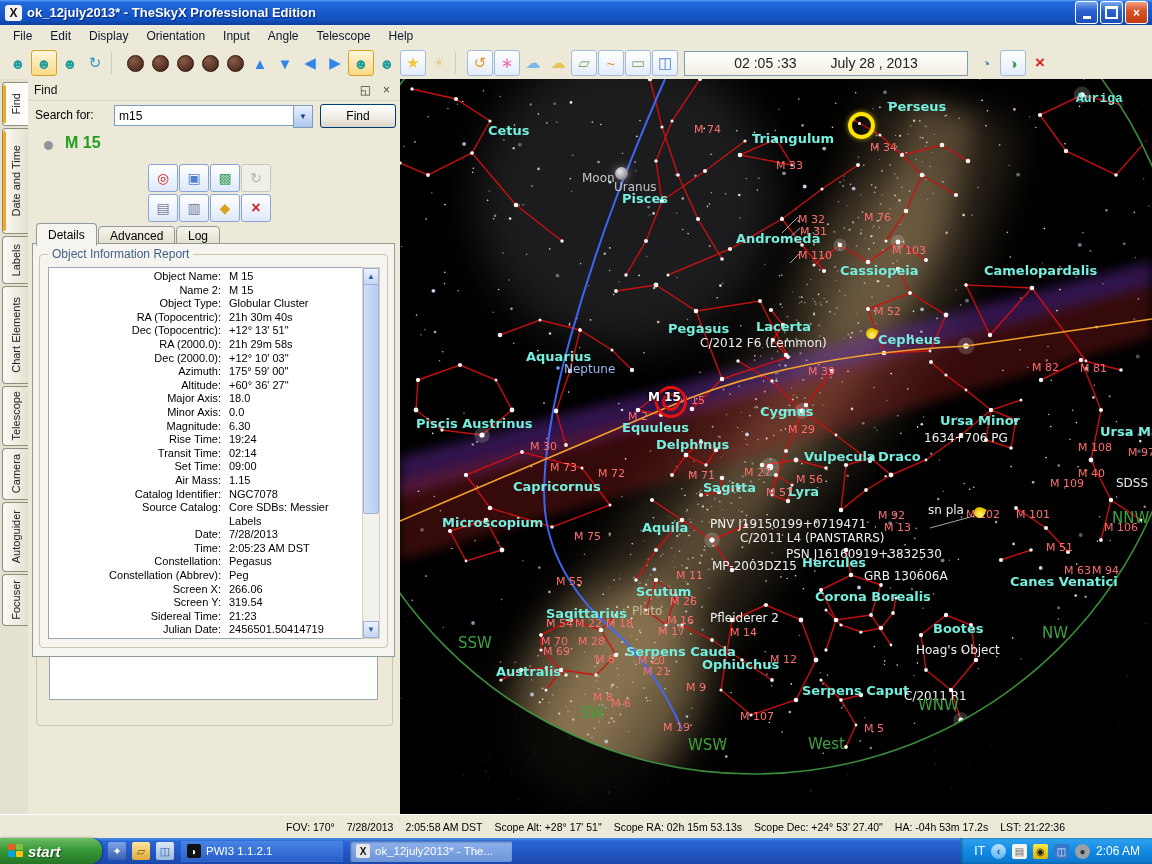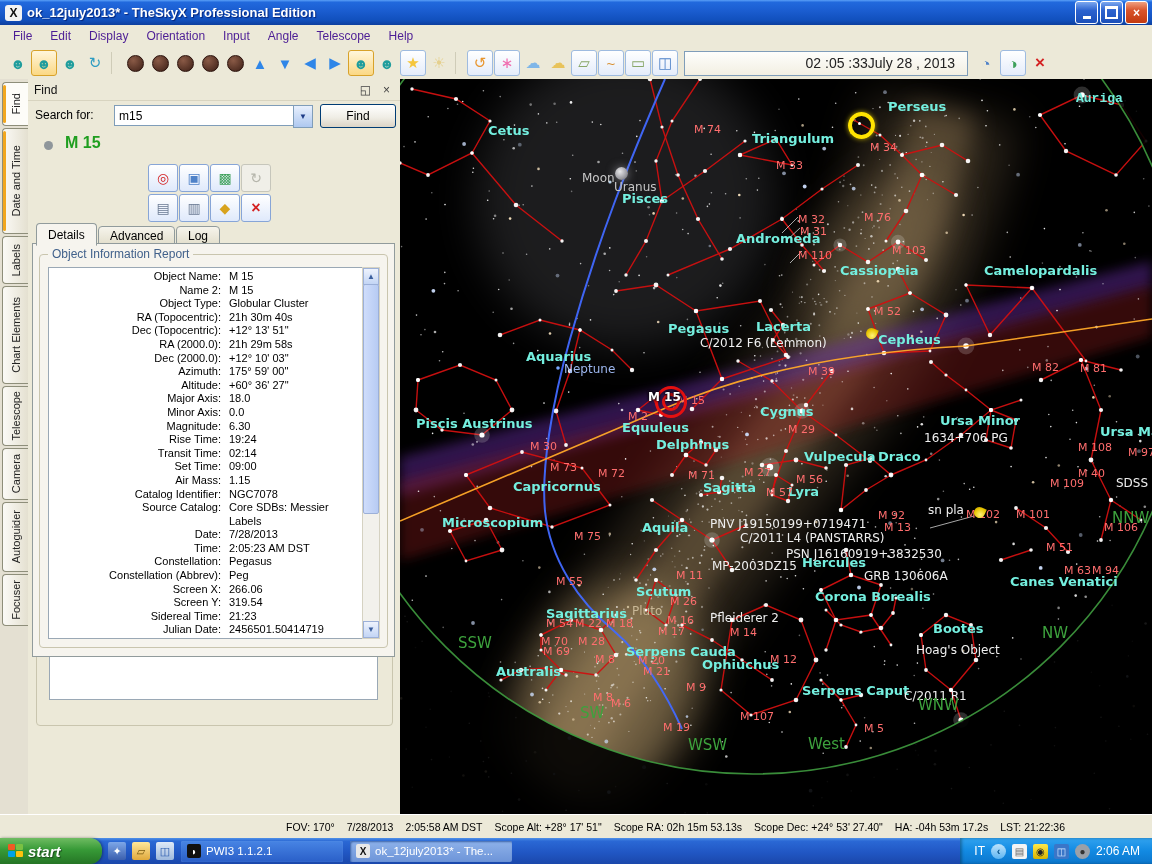--- a/index.html
+++ b/index.html
@@ -14,33 +14,33 @@
   #winbtns{margin-left:auto;display:flex;gap:2px;padding-right:4px;}
   .wbtn{width:21px;height:21px;border-radius:3px;border:1px solid #fff;
     background:linear-gradient(#7ba7ef,#2c63cf 40%,#1b4fb8);display:flex;align-items:center;justify-content:center;
     color:#fff;font-size:12px;font-weight:bold;text-shadow:none;}
   .wbtn.close{background:linear-gradient(#f0a080,#d9542b 40%,#c23a10);}
   .wmin-glyph{width:8px;height:3px;background:#fff;margin-top:9px;}
   .wmax-glyph{width:9px;height:8px;border:2px solid #fff;border-top-width:3px;}
   
   #menubar{position:absolute;left:0;top:25px;right:0;height:22px;background:#ece9d8;display:flex;
     align-items:center;padding-left:4px;border-bottom:1px solid #e0dcc8;}
-  .menu-item{padding:3px 9px;color:#4c1d95;}
+  .menu-item{padding:3px 9px;color:#0f172a;}
   
   #toolbar{position:absolute;left:0;top:47px;right:0;height:32px;background:#ece9d8;display:flex;
     align-items:center;padding-left:6px;gap:1px;border-bottom:2px solid #b9e0f7;}
   .tb{width:24px;height:24px;display:flex;align-items:center;justify-content:center;font-size:15px;flex:none;}
   .tb.box{border:1px solid #9ebbe0;border-radius:3px;background:linear-gradient(#ffffff,#e4ecfa);}
   .tb.on{border:1px solid #d8a22a;border-radius:3px;background:linear-gradient(#fff6dc,#fbd884);}
   .tbsep{width:7px;height:22px;flex:none;border-left:1px solid #cfccb8;margin:0 3px;}
   .orb{width:15px;height:15px;border-radius:50%;background:radial-gradient(circle at 35% 30%,#8a5a46,#3c1f16);
     border:1px solid #2a120c;}
   #timebox{width:258px;height:23px;border:1px solid #7f9db9;background:linear-gradient(#fefefc,#f2efe2);
-    display:flex;align-items:center;justify-content:flex-end;padding:0 12px;font-size:14px;color:#222;
-    margin:0 5px;flex:none;}
+    display:flex;align-items:center;justify-content:center;padding:0 12px;font-size:14px;color:#222;
+    margin:0 5px;flex:none;gap:34px;}
   
   #tabstrip{position:absolute;left:0;top:79px;width:28px;bottom:49px;background:#e4e0d2;}
   .vtab{position:absolute;left:2px;width:25px;border:1px solid #8e8e7a;border-right:none;
     border-radius:4px 0 0 4px;background:linear-gradient(90deg,#fbfaf6,#e4e0d0);
     display:flex;align-items:center;justify-content:center;overflow:hidden;}
   .vtab span{writing-mode:vertical-rl;transform:rotate(180deg);font-size:11px;color:#222;white-space:nowrap;}
   .vtab.active{background:#fdfcf8;}
   .vtab.stripe::before{content:"";position:absolute;left:0;top:2px;bottom:2px;width:3px;background:#f2a71e;border-radius:2px;}
   
   #findpanel{position:absolute;left:28px;top:79px;width:372px;bottom:49px;background:#ece9d8;}

